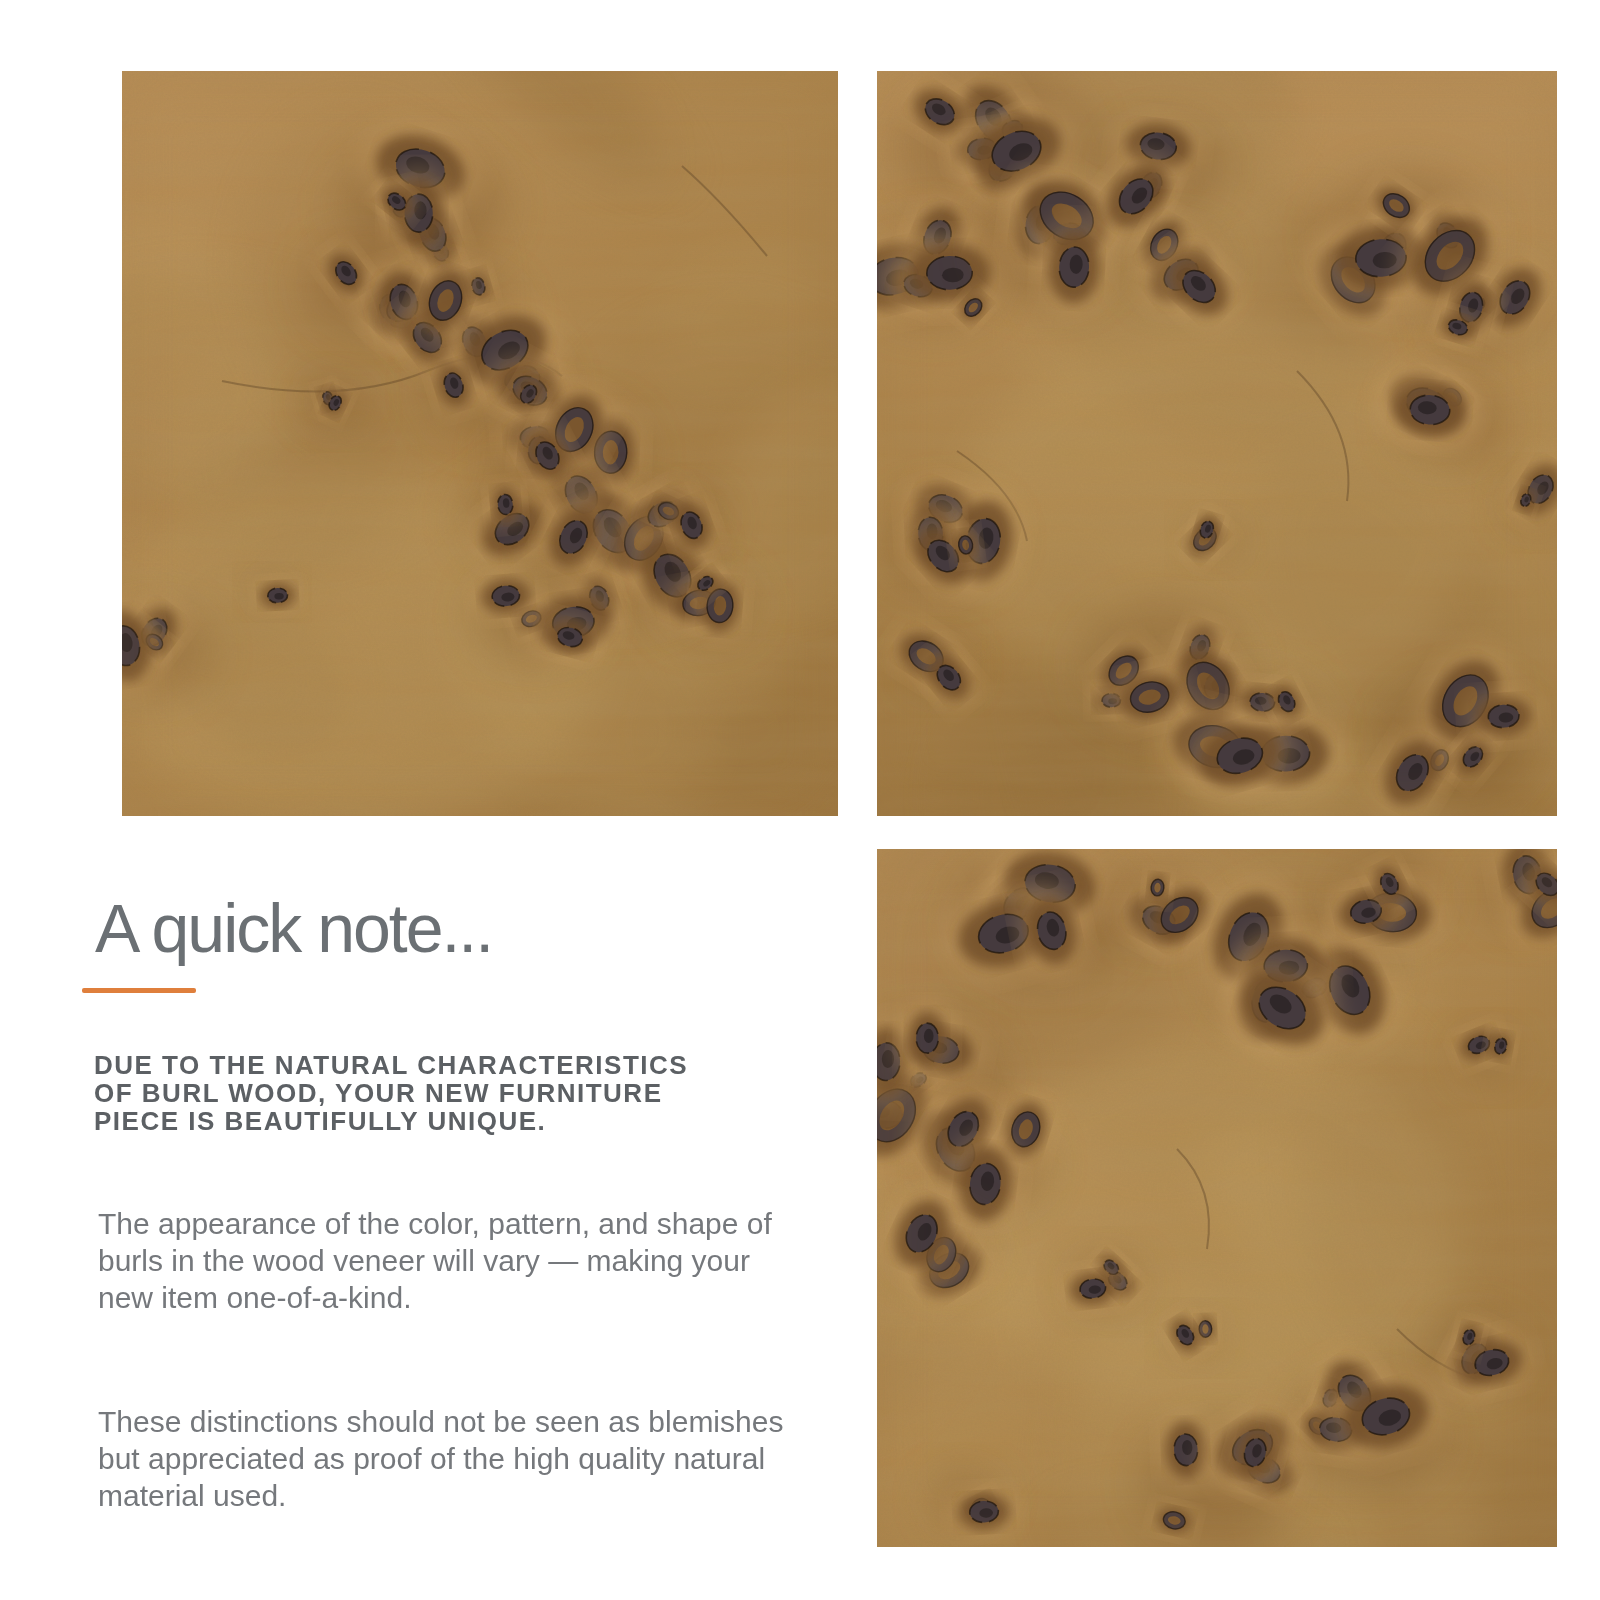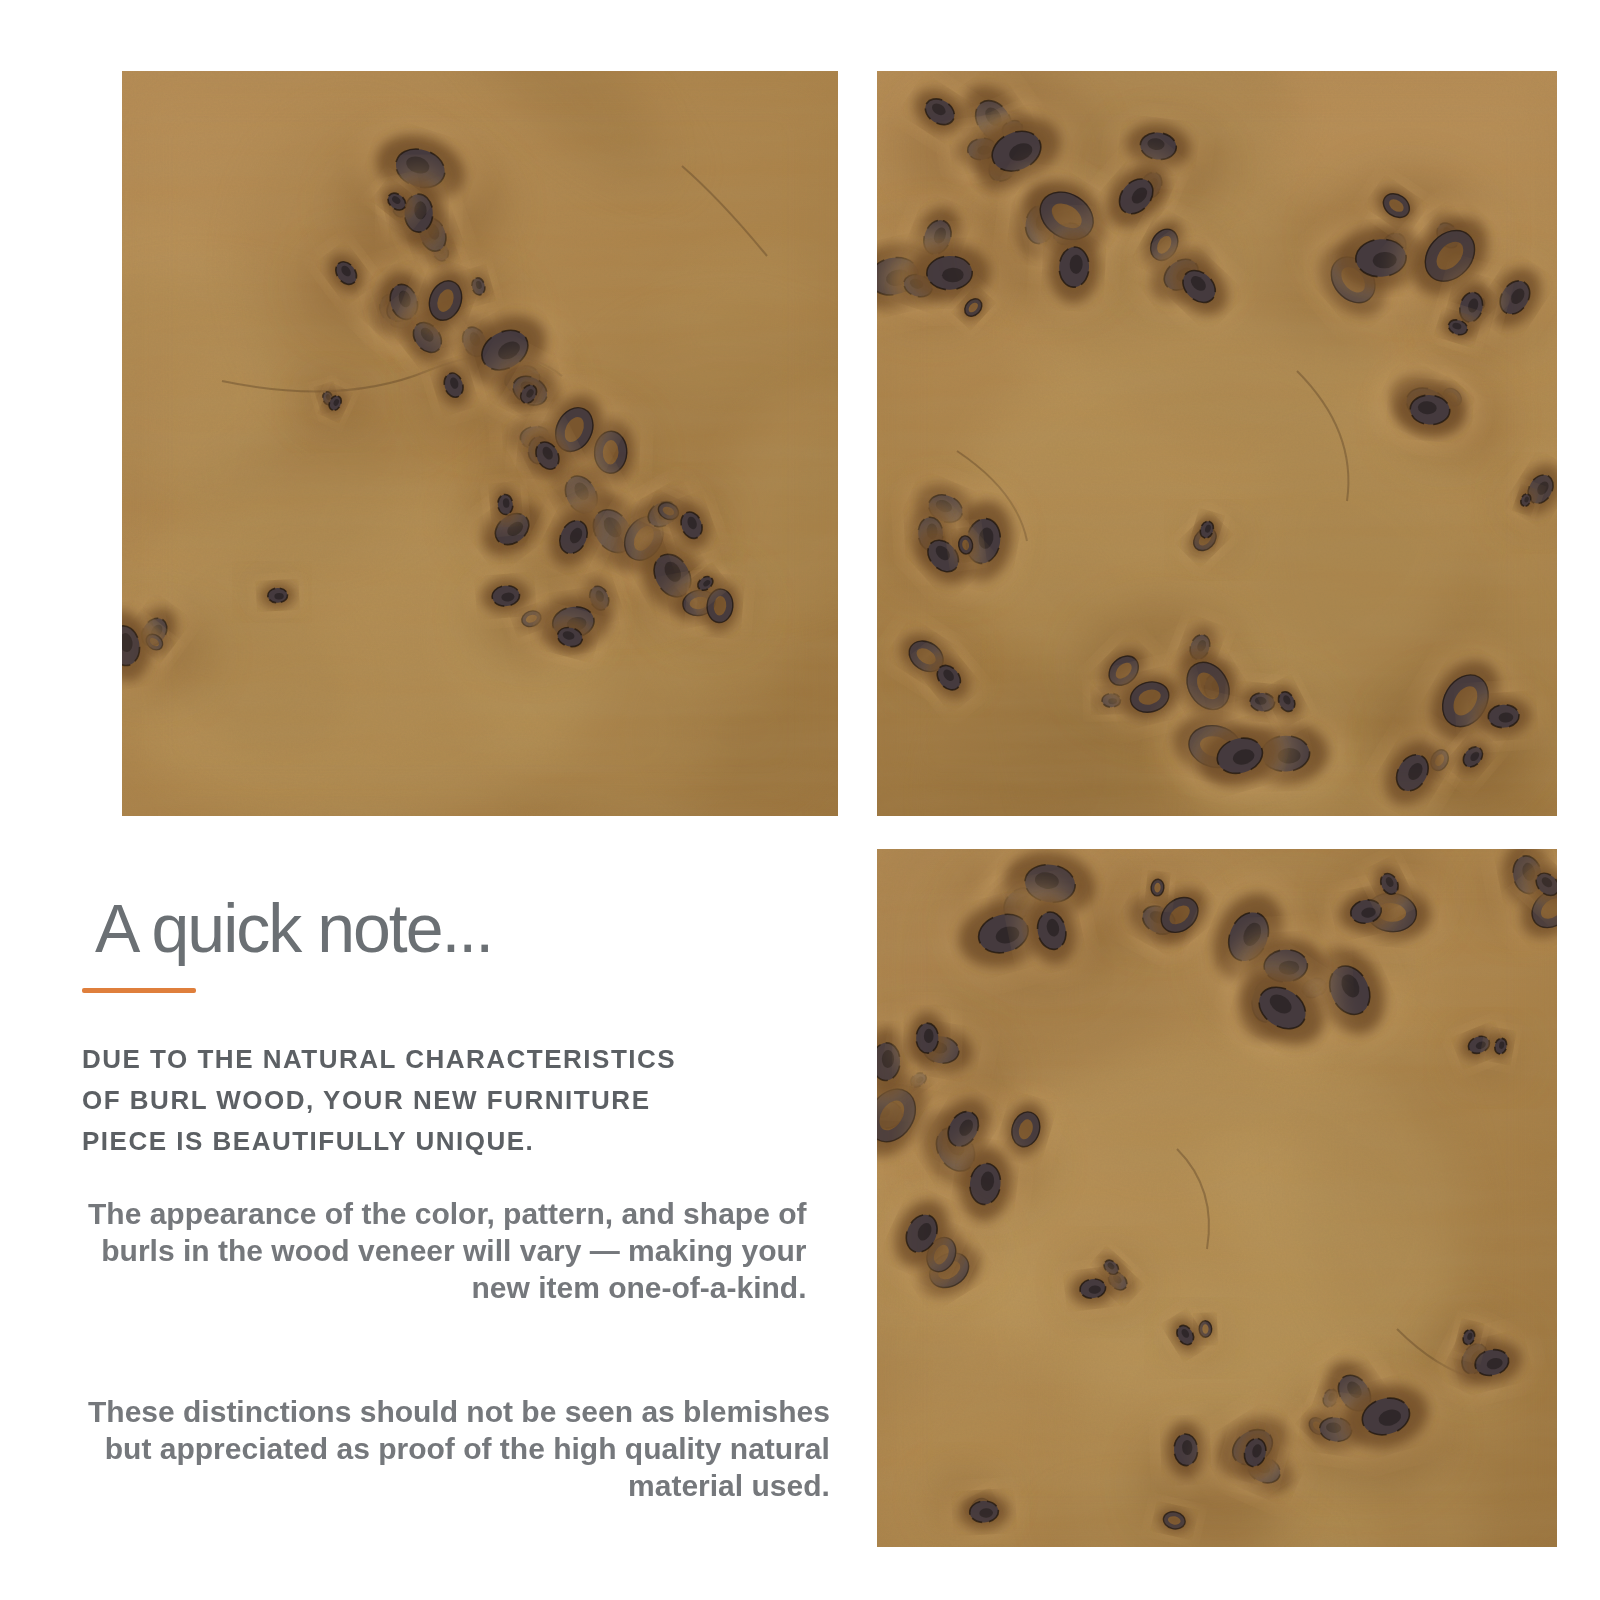--- a/index.html
+++ b/index.html
@@ -18,28 +18,28 @@
   .note-heading{
     position:absolute;left:78px;top:872px;margin:17px;
     font-size:68px;line-height:78px;font-weight:400;letter-spacing:-2px;
     color:#6b7074;white-space:pre;
   }
   .note-divider{
     position:absolute;left:82px;top:988px;width:114px;height:5px;
     background:#df7f3c;border-radius:2px;
   }
   .note-subhead{
-    position:absolute;left:82px;top:1039px;margin:0;
-    font-size:26px;line-height:41px;font-weight:700;letter-spacing:1.5px;
+    position:absolute;left:82px;top:1039px;margin:12px;
+    font-size:26px;line-height:28px;font-weight:700;letter-spacing:1.5px;
     color:#5c6064;white-space:pre;text-transform:uppercase;
   }
   .note-para{
-    position:absolute;left:82px;margin:6px;
-    font-size:30px;line-height:37px;font-weight:700;
-    color:#75787c;white-space:pre;text-align:right;
+    position:absolute;left:82px;margin:16px;
+    font-size:30px;line-height:37px;font-weight:400;
+    color:#75787c;white-space:pre;
   }
   #para1{top:1189px;}
   #para2{top:1387px;}
 </style>
 </head>
 <body style="background: rgb(255, 255, 255);">
 
 <svg class="sr-defs" aria-hidden="true">
   <defs>
     <filter id="b6">

